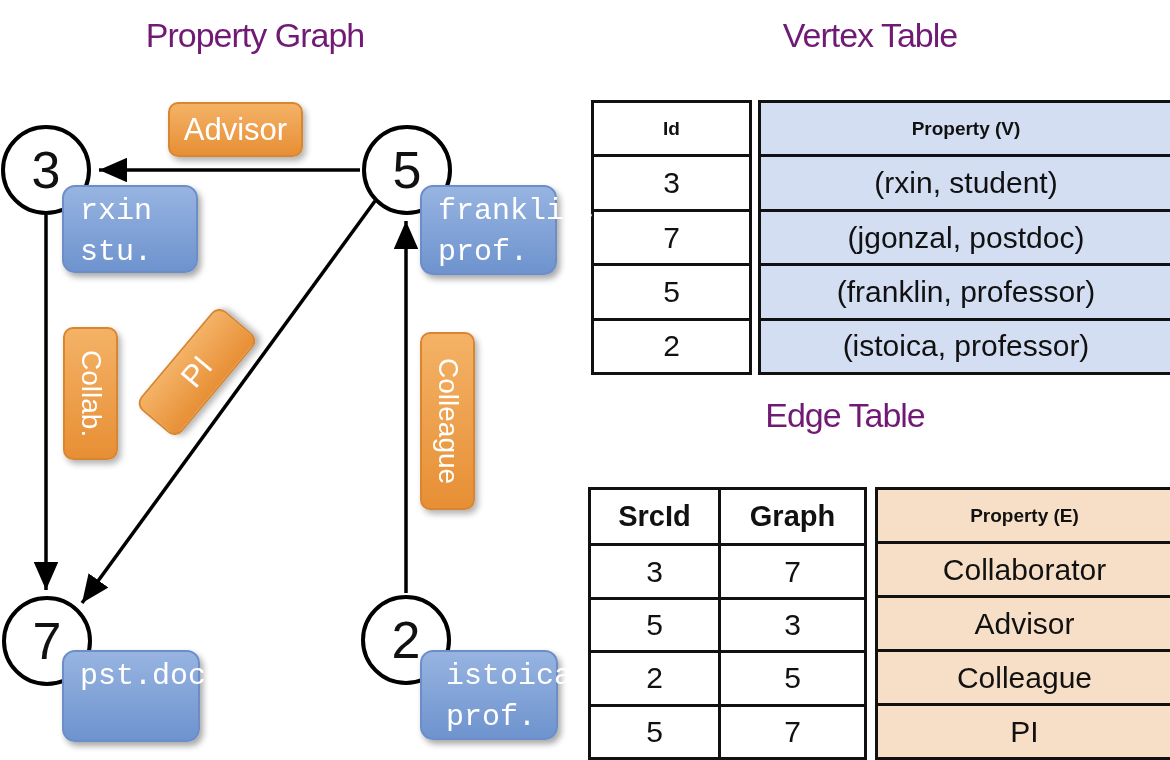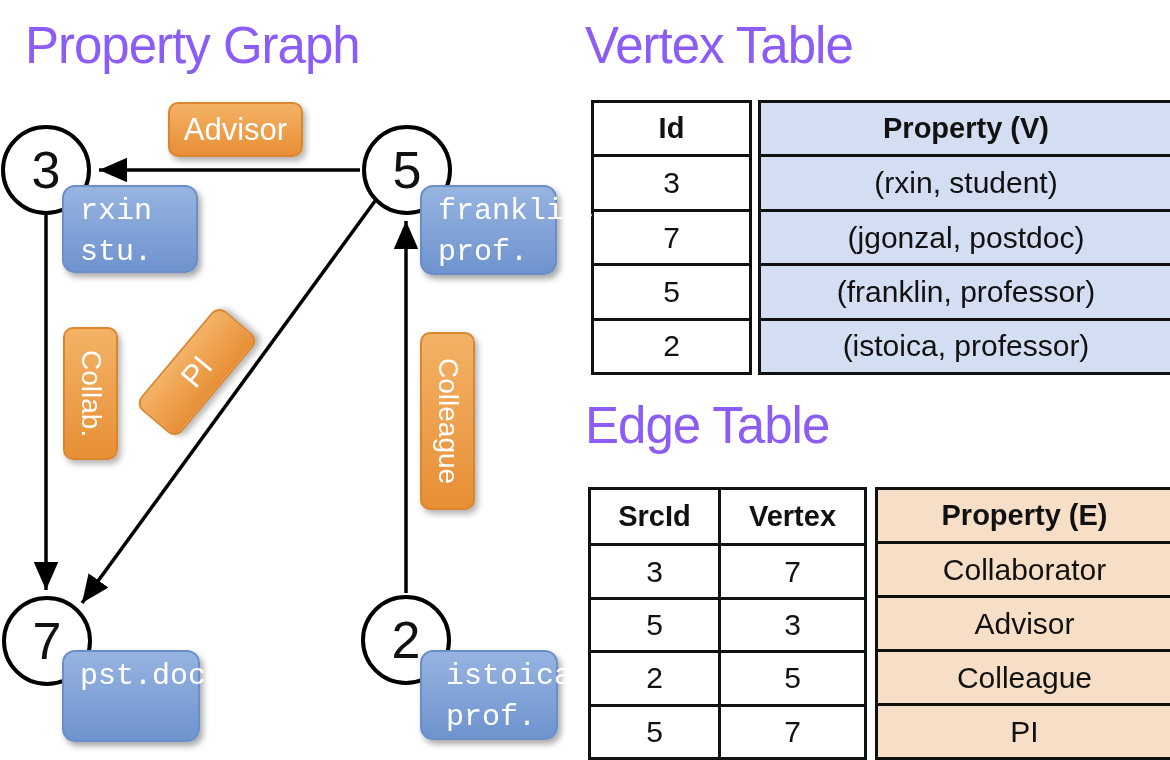--- a/index.html
+++ b/index.html
@@ -1,21 +1,21 @@
 <!DOCTYPE html>
 <html><head>
 <meta charset="utf-8">
 <style>
   html,body{margin:0;padding:0;background:#fff;}
   #canvas{position:relative;width:1170px;height:760px;overflow:hidden;background:#fff;
           font-family:"Liberation Sans",sans-serif;color:#111;}
 
   
-  .big-title{position:absolute;font-size:51px;font-weight:400;
-             letter-spacing:-1px;color:#8b5cf6;white-space:nowrap;}
+  .big-title{position:absolute;text-align:center;font-size:34px;font-weight:400;
+             letter-spacing:-1px;color:#701a75;white-space:nowrap;}
   #pg-title{left:25px;top:16px;width:460px;}
   #vt-title{left:585px;top:16px;width:570px;}
   #et-title{left:585px;top:396px;width:520px;}
 
   
   #edges{position:absolute;left:0;top:0;z-index:1;}
 
   
   .vertex{position:absolute;width:90px;height:90px;box-sizing:border-box;
           border:4px solid #000;border-radius:50%;background:#fff;z-index:2;
@@ -45,21 +45,21 @@
   #box-pi{left:132px;top:345px;width:130px;height:54px;font-size:31px;
           transform:rotate(-50deg);}
   .vtext{writing-mode:vertical-rl;}
 
   
   .tbl{position:absolute;box-sizing:border-box;border:3px solid #111;
        display:flex;flex-direction:column;}
   .tbl .row{flex:1;display:flex;align-items:center;justify-content:center;
             font-size:30px;font-weight:400;white-space:nowrap;}
   .tbl .row + .row{border-top:3px solid #111;}
-  .tbl .hdr{font-weight:700;font-size:29px;}
+  .tbl .hdr{font-weight:700;font-size:19px;}
 
   #vt-id{left:591px;top:100px;width:161px;height:275px;background:#fff;}
   #vt-prop{left:758px;top:100px;width:416px;height:275px;background:#D3DEF2;}
 
   #et-ids{left:588px;top:487px;width:279px;height:273px;background:#fff;
           position:absolute;box-sizing:border-box;border:3px solid #111;
           display:grid;grid-template-columns:127px 1fr;
           grid-template-rows:repeat(5,1fr);}
   #et-ids .cell{display:flex;align-items:center;justify-content:center;
                 font-size:30px;}
@@ -143,21 +143,21 @@
   <div id="vt-prop" class="tbl">
     <div class="row hdr">Property (V)</div>
     <div class="row">(rxin, student)</div>
     <div class="row">(jgonzal, postdoc)</div>
     <div class="row">(franklin, professor)</div>
     <div class="row">(istoica, professor)</div>
   </div>
 
   <div id="et-ids">
     <div class="cell hdr">SrcId</div>
-    <div class="cell hdr cl">Vertex</div>
+    <div class="cell hdr cl">Graph</div>
     <div class="cell rt">3</div>
     <div class="cell rt cl">7</div>
     <div class="cell rt">5</div>
     <div class="cell rt cl">3</div>
     <div class="cell rt">2</div>
     <div class="cell rt cl">5</div>
     <div class="cell rt">5</div>
     <div class="cell rt cl">7</div>
   </div>
 

